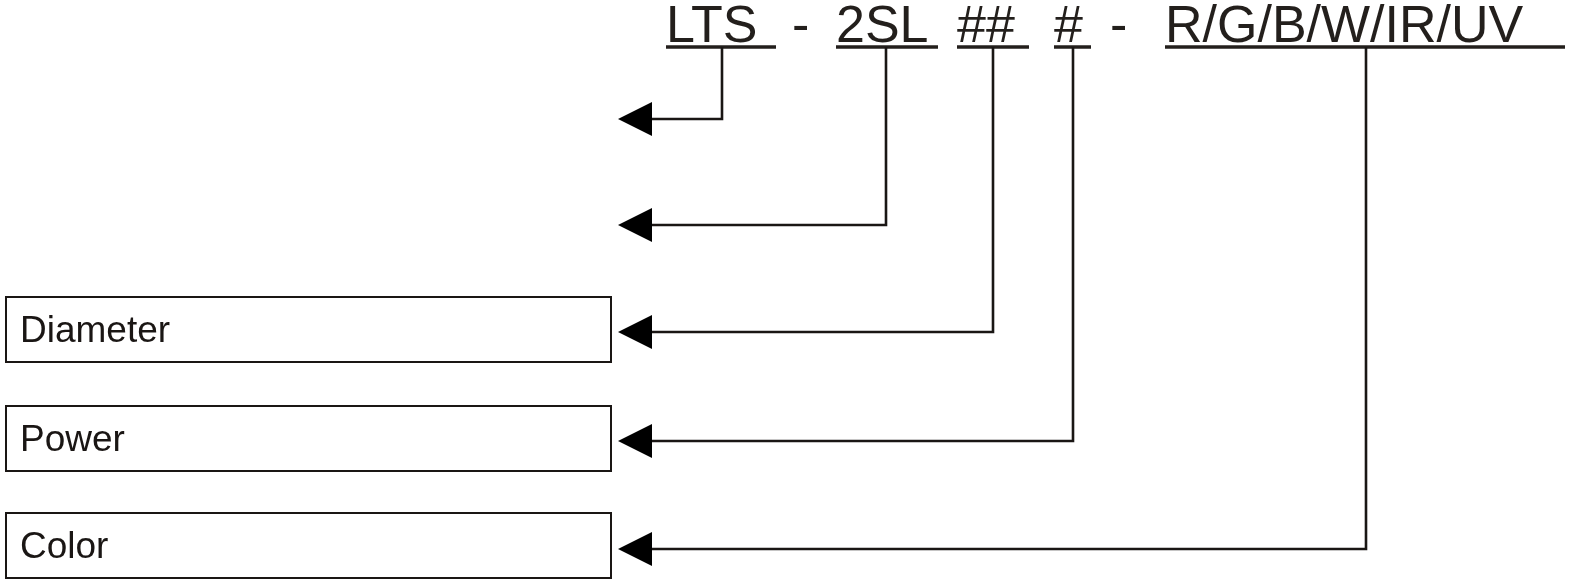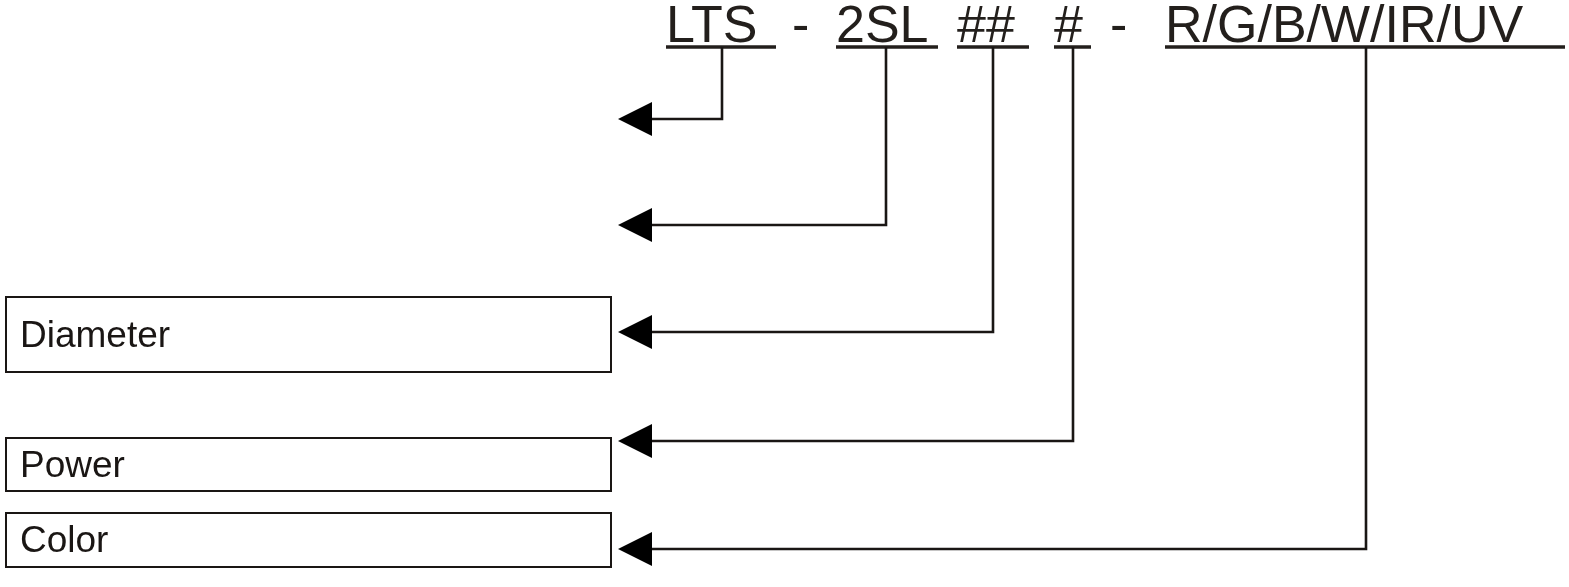--- a/index.html
+++ b/index.html
@@ -100,27 +100,27 @@
   <div class="pn-row">
     <span class="pn-seg" style="left: 666px;">LTS</span>
     <span class="pn-dash" style="left: 792px;">-</span>
     <span class="pn-seg" style="left: 836px;">2SL</span>
     <span class="pn-seg" style="left: 957px;">##</span>
     <span class="pn-seg" style="left: 1054px;">#</span>
     <span class="pn-dash" style="left: 1110px;">-</span>
     <span class="pn-seg" style="left: 1165px;">R/G/B/W/IR/UV</span>
   </div>
 
-  <div class="label-box" style="top: 296px; left: 5px; width: 607px; height: 77px;">
+  <div class="label-box" style="top: 296px; left: 5px; width: 607px; height: 67px;">
     <span class="box-text">Diameter</span>
   </div>
-  <div class="label-box" style="top: 405px; left: 5px; width: 607px; height: 55px; margin-top: 32px;">
+  <div class="label-box" style="top: 405px; left: 5px; width: 607px; height: 67px;">
     <span class="box-text">Power</span>
   </div>
-  <div class="label-box" style="top: 512px; left: 5px; width: 607px; height: 56px;">
+  <div class="label-box" style="top: 512px; left: 5px; width: 607px; height: 67px;">
     <span class="box-text">Color</span>
   </div>
 
   <svg id="links" viewBox="0 0 1569 587">
     <g id="underlines">
         <path class="underline-path" d="M 666 47 L 776 47"></path>
         <path class="underline-path" d="M 836 47 L 938 47"></path>
         <path class="underline-path" d="M 957 47 L 1029 47"></path>
         <path class="underline-path" d="M 1054 47 L 1091 47"></path>
         <path class="underline-path" d="M 1165 47 L 1565 47"></path>

